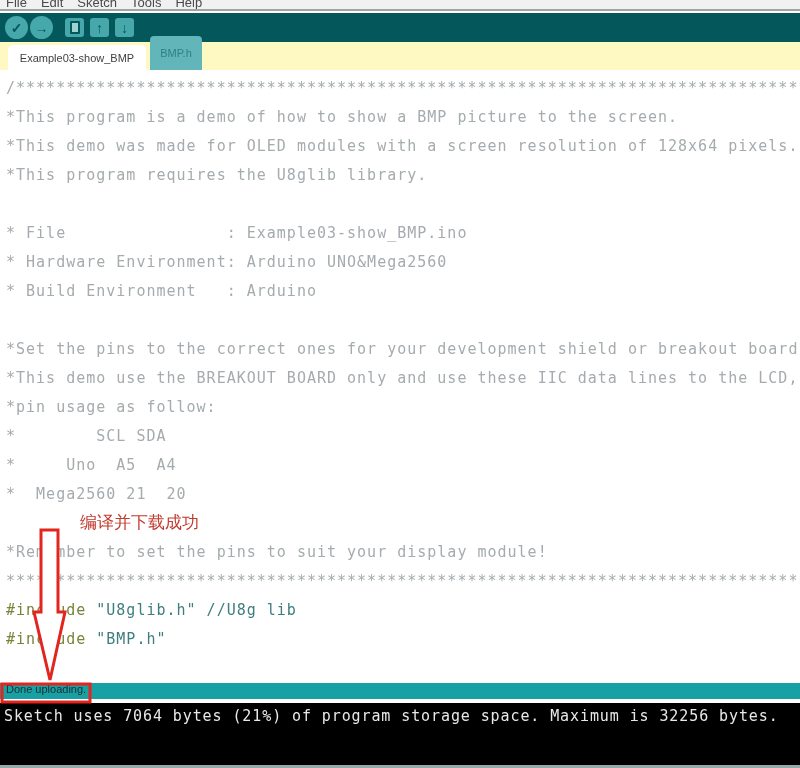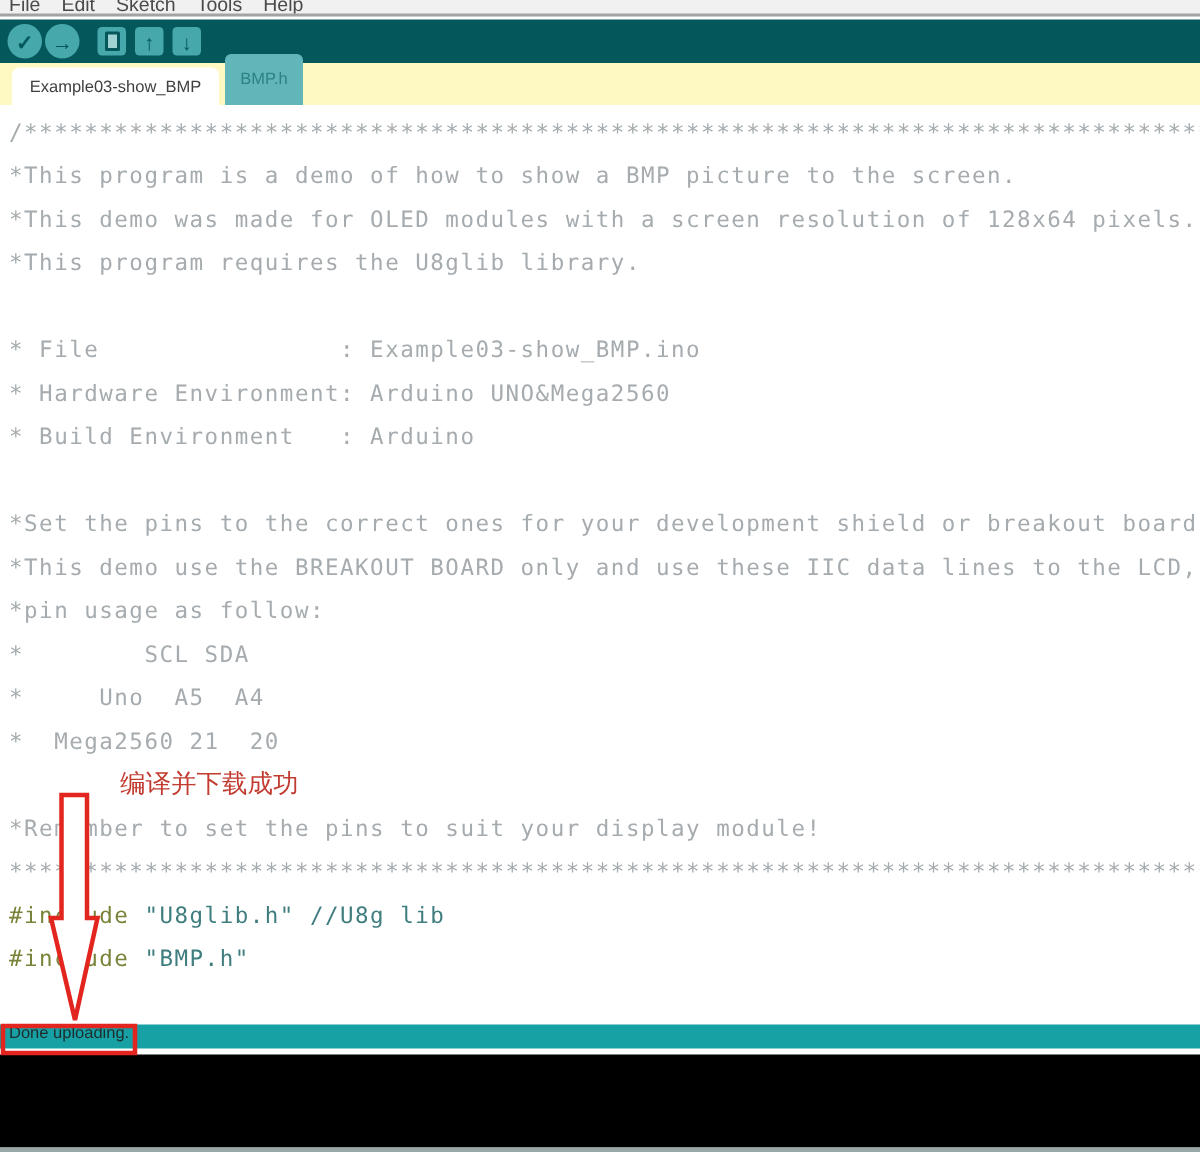--- a/index.html
+++ b/index.html
@@ -107,20 +107,21 @@
 
 <div class="editor">
   <pre class="code"><div class="code-line"><span class="cmt">/****************************************************************************************************</span></div><div class="code-line"><span class="cmt">*This program is a demo of how to show a BMP picture to the screen.</span></div><div class="code-line"><span class="cmt">*This demo was made for OLED modules with a screen resolution of 128x64 pixels.</span></div><div class="code-line"><span class="cmt">*This program requires the U8glib library.</span></div><div class="code-line"><span class="cmt"></span></div><div class="code-line"><span class="cmt">* File                : Example03-show_BMP.ino</span></div><div class="code-line"><span class="cmt">* Hardware Environment: Arduino UNO&amp;Mega2560</span></div><div class="code-line"><span class="cmt">* Build Environment   : Arduino</span></div><div class="code-line"><span class="cmt"></span></div><div class="code-line"><span class="cmt">*Set the pins to the correct ones for your development shield or breakout board.</span></div><div class="code-line"><span class="cmt">*This demo use the BREAKOUT BOARD only and use these IIC data lines to the LCD,</span></div><div class="code-line"><span class="cmt">*pin usage as follow:</span></div><div class="code-line"><span class="cmt">*        SCL SDA</span></div><div class="code-line"><span class="cmt">*     Uno  A5  A4</span></div><div class="code-line"><span class="cmt">*  Mega2560 21  20</span></div><div class="code-line"><span class="cmt"></span></div><div class="code-line"><span class="cmt">*Remember to set the pins to suit your display module!</span></div><div class="code-line"><span class="cmt">****************************************************************************************************</span></div><div class="code-line"><span class="dir">#include </span><span class="str">"U8glib.h" //U8g lib</span></div><div class="code-line"><span class="dir">#include </span><span class="str">"BMP.h"</span></div></pre>
 </div>
 
 <div class="statusbar">
   <span class="status-text">Done uploading.</span>
 </div>
 
 <div class="console">
+    <div class="con-line" style="color: rgb(232, 232, 232);">Sketch uses 7064 bytes (21%) of program storage space. Maximum is 32256 bytes.</div>
   </div>
 
 <div class="bottomstrip"></div>
 
 <svg class="overlay" width="800" height="768" viewBox="0 0 800 768">
   <path d="M41 530 L58 530 L58 612 L65 612 L50 680 L34 612 L41 612 Z" fill="#ffffff" stroke="#e2251e" stroke-width="3"></path>
   <rect x="2" y="684" width="88" height="18" fill="none" stroke="#e2251e" stroke-width="3"></rect>
 </svg>
 <div class="annotation-label">编译并下载成功</div>
 

